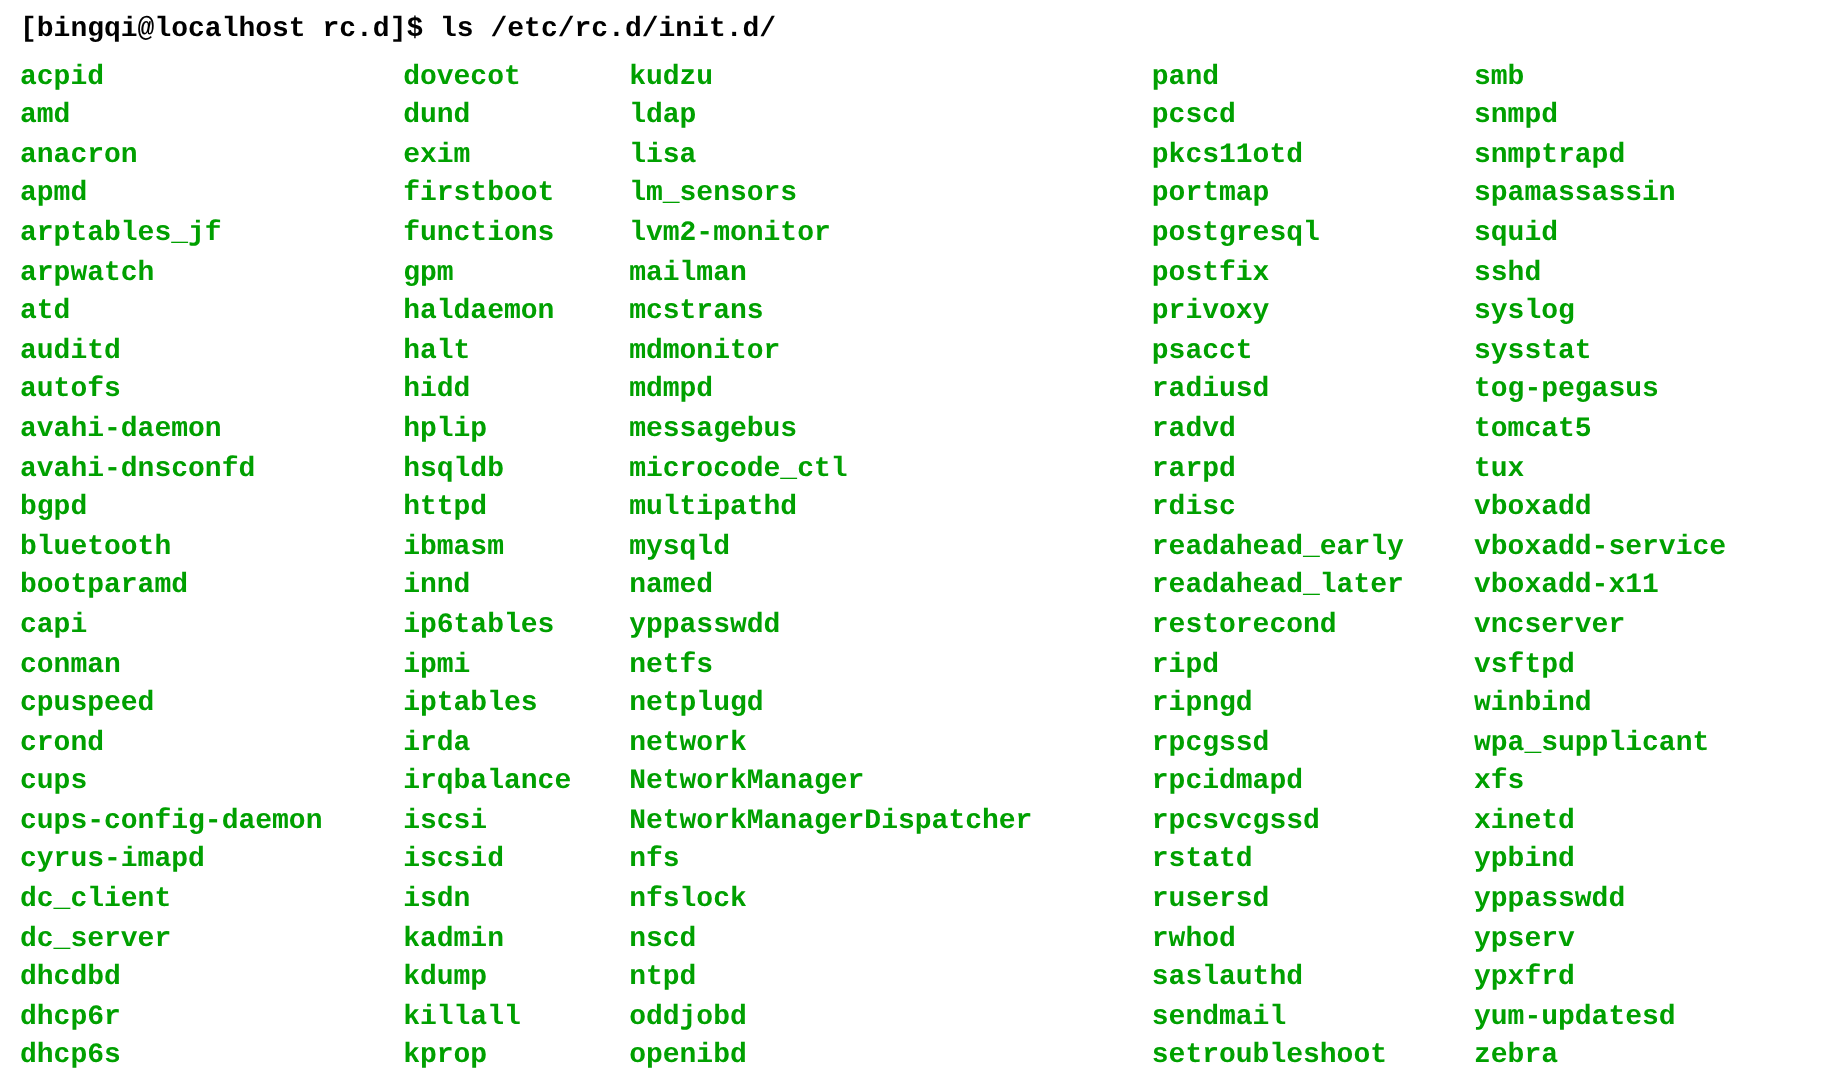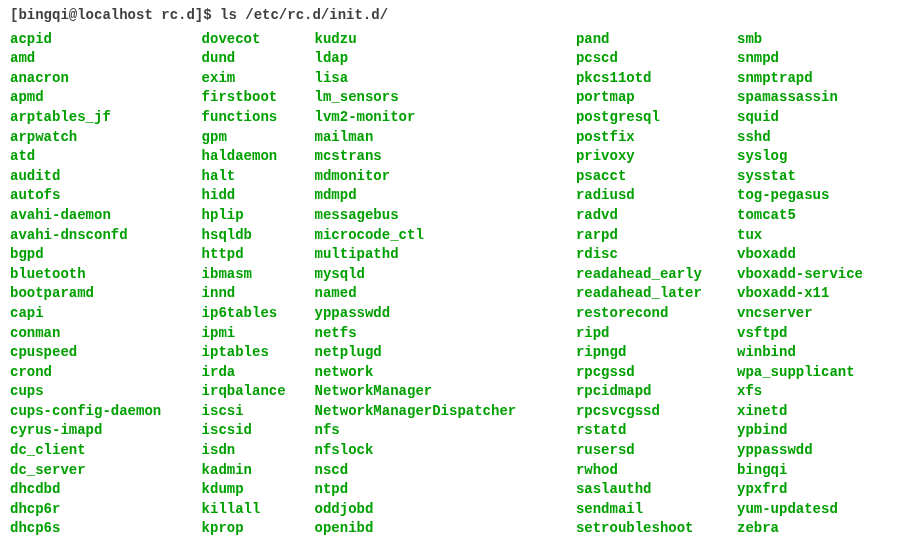--- a/index.html
+++ b/index.html
@@ -7,21 +7,21 @@
       background: #ffffff;
       font-family: "Courier New", Courier, monospace;
       font-size: 14px;
       line-height: 1.4;
       padding: 6px 10px;
       width: 914px;
       height: 539px;
       overflow: hidden;
     }
     .prompt-line {
-      color: #404040;
+      color: #000000;
       font-weight: bold;
       margin-bottom: 4px;
       white-space: pre;
     }
     .listing {
       display: flex;
       gap: 0;
     }
     .col {
       display: flex;
@@ -172,18 +172,18 @@
       <span class="entry">vboxadd-service</span>
       <span class="entry">vboxadd-x11</span>
       <span class="entry">vncserver</span>
       <span class="entry">vsftpd</span>
       <span class="entry">winbind</span>
       <span class="entry">wpa_supplicant</span>
       <span class="entry">xfs</span>
       <span class="entry">xinetd</span>
       <span class="entry">ypbind</span>
       <span class="entry">yppasswdd</span>
-      <span class="entry">bingqi</span>
+      <span class="entry">ypserv</span>
       <span class="entry">ypxfrd</span>
       <span class="entry">yum-updatesd</span>
       <span class="entry">zebra</span>
     </div>
 </div>
 
 </body></html>

